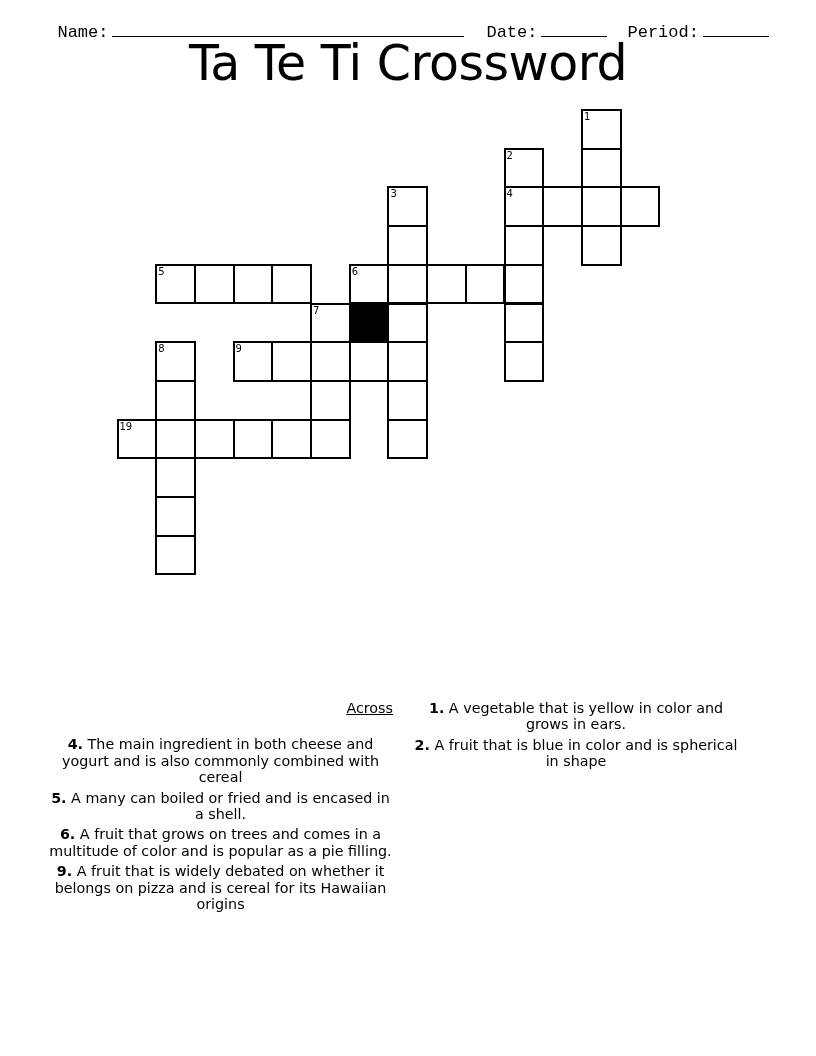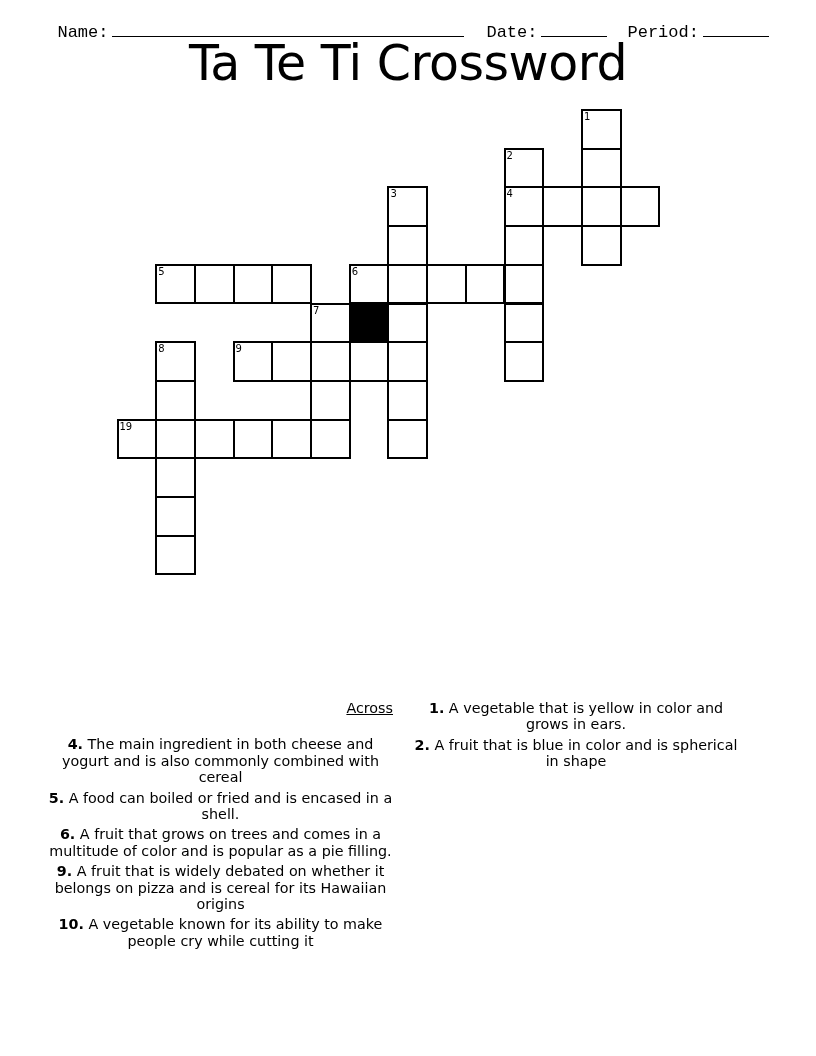--- a/index.html
+++ b/index.html
@@ -157,24 +157,23 @@
     <div class="cell" style="left: 387.4px; top: 418.6px;"></div>
     <div class="cell" style="left: 155.2px; top: 457.3px;"></div>
     <div class="cell" style="left: 155.2px; top: 496px;"></div>
     <div class="cell" style="left: 155.2px; top: 534.7px;"></div>
   </div>
 
 <div class="clues across">
   <div class="heading">Across</div>
   <div id="across-list">
       <div class="clue"><span class="clue-num">4.</span><span> The main ingredient in both cheese and yogurt and is also commonly combined with cereal</span></div>
-      <div class="clue"><span class="clue-num">5.</span><span> A food can boiled or fried and is encased in a shell.</span></div>
+      <div class="clue"><span class="clue-num">5.</span><span> A many can boiled or fried and is encased in a shell.</span></div>
       <div class="clue"><span class="clue-num">6.</span><span> A fruit that grows on trees and comes in a multitude of color and is popular as a pie filling.</span></div>
       <div class="clue"><span class="clue-num">9.</span><span> A fruit that is widely debated on whether it belongs on pizza and is cereal for its Hawaiian origins</span></div>
-      <div class="clue"><span class="clue-num">10.</span><span> A vegetable known for its ability to make people cry while cutting it</span></div>
     </div>
 </div>
 
 <div class="clues down">
   <div id="down-list">
       <div class="clue"><span class="clue-num">1.</span><span> A vegetable that is yellow in color and grows in ears.</span></div>
       <div class="clue"><span class="clue-num">2.</span><span> A fruit that is blue in color and is spherical in shape</span></div>
     </div>
 </div>
 

